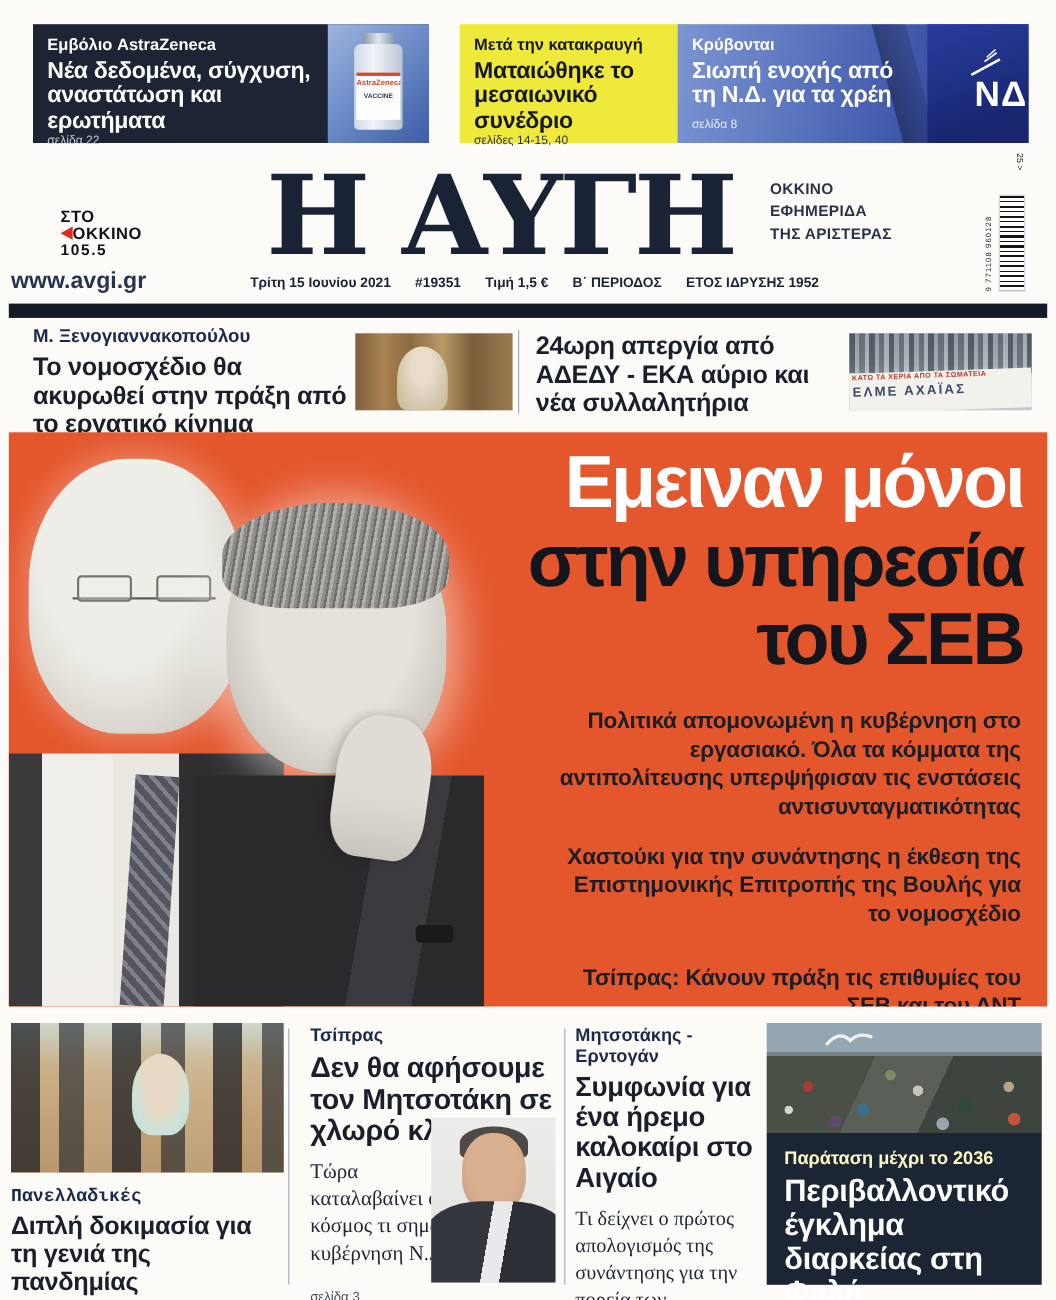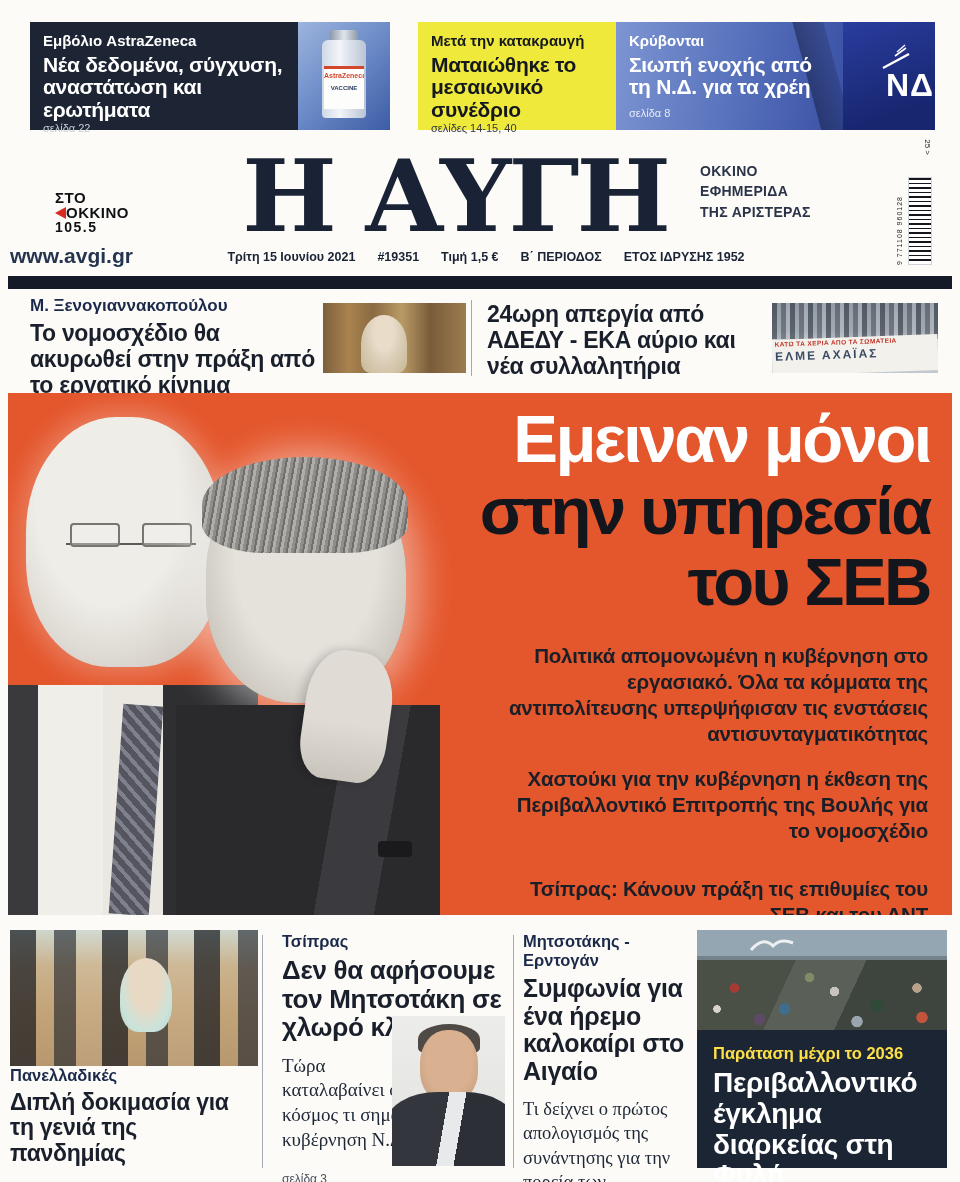--- a/index.html
+++ b/index.html
@@ -108,21 +108,21 @@
   .bstory .head{font-weight:800;color:#191F2B;line-height:1.1;letter-spacing:-.3px;margin-top:5px;}
   .bstory .deck{font-family:"Liberation Serif",serif;font-weight:400;color:#1E2736;text-align:left;letter-spacing:0;}
   .bstory .pages{font-size:12px;color:#474E5C;margin-top:6px;font-weight:400;}
   .b1{left:10px;top:930px;width:248px;}
   .ph-students{position:relative;width:248px;height:136px;overflow:hidden;
       background:linear-gradient(180deg,#cdd9d2 0%,#c8b089 26%,#c09e70 60%,#b29064 100%);}
   .ph-students::before{content:"";position:absolute;inset:0;
       background:repeating-linear-gradient(90deg,rgba(25,28,34,.72) 0 26px,rgba(214,196,168,.15) 26px 44px,rgba(40,44,52,.65) 44px 66px,rgba(230,220,205,.2) 66px 92px);}
   .ph-students::after{content:"";position:absolute;left:110px;top:28px;width:52px;height:74px;border-radius:50% 50% 35% 35%;
       background:radial-gradient(ellipse at 50% 30%,#e8d9c4 0 40%,#cbe3da 70%,#bcd8cc 100%);}
-  .b1 .kick{display:block;}
+  .b1 .kick{display:block;margin-top:12px;font-family:Liberation Mono, monospace;}
   .b1 .head{font-size:23px;}
   .db1{left:262px;top:935px;height:233px;}
   .b2{left:282px;top:932px;width:224px;}
   .b2 .head{font-size:26px;}
   .b2 .deck{font-size:19px;line-height:1.3;margin-top:12px;width:150px;}
   .ph-tsipras{left:392px;top:1016px;width:113px;height:150px;overflow:hidden;background:linear-gradient(180deg,#ECECEA 0%,#E2E2DF 100%);}
   .ts-head{position:absolute;left:28px;top:14px;width:58px;height:72px;border-radius:46% 46% 42% 42%;
       background:radial-gradient(ellipse at 50% 42%,#D9B191 0 55%,#C29B7C 100%);}
   .ts-hair{position:absolute;left:26px;top:8px;width:62px;height:30px;border-radius:50% 50% 20% 20%;background:#4F4A46;}
   .ts-suit{position:absolute;left:-6px;bottom:-4px;width:130px;height:78px;border-radius:40% 40% 0 0;
@@ -137,21 +137,21 @@
   .ph-landfill::after{content:"";position:absolute;left:0;top:30px;right:0;bottom:0;
       background:
        radial-gradient(circle 5px at 15% 40%,#A83A34 90%,transparent),radial-gradient(circle 6px at 35% 70%,#3E6E8C 90%,transparent),
        radial-gradient(circle 5px at 55% 45%,#C8C4BC 90%,transparent),radial-gradient(circle 7px at 72% 65%,#2F4A38 90%,transparent),
        radial-gradient(circle 5px at 88% 40%,#B8A28C 90%,transparent),radial-gradient(circle 6px at 25% 85%,#5E4A66 90%,transparent),
        radial-gradient(circle 6px at 64% 88%,#9AA4AC 90%,transparent),radial-gradient(circle 5px at 45% 25%,#7E8C64 90%,transparent),
        radial-gradient(circle 6px at 90% 82%,#C2543C 90%,transparent),radial-gradient(circle 4px at 8% 70%,#D8D4CA 90%,transparent),
        linear-gradient(115deg,#4A5046 0 35%,#5A5F58 35% 60%,#3E443E 60% 100%);}
   .gull{position:absolute;left:52px;top:4px;z-index:2;}
   .b4-box{box-sizing:border-box;width:250px;height:138px;background:#1B2534;padding:14px 16px;}
-  .b4-box .kick{color:#fde047;}
+  .b4-box .kick{color:#fef9c3;}
   .b4-box .head{font-size:28px;color:#ffffff;}
   .b4-box .pages{color:#C3C9D3;}
 </style>
 </head>
 <body>
 
 <div class="page">
 
   <div class="abs teaser t1">
     <div class="t1-text">
@@ -261,21 +261,21 @@
         <div class="p2-hand"></div>
       </div>
     </div>
     <div class="hero-headline">
       <div class="hl-1">Εμειναν μόνοι</div>
       <div class="hl-2">στην υπηρεσία</div>
       <div class="hl-3">του ΣΕΒ</div>
     </div>
     <div class="hero-decks">
       <p class="deck">Πολιτικά απομονωμένη η κυβέρνηση στο εργασιακό. Όλα τα κόμματα της αντιπολίτευσης υπερψήφισαν τις ενστάσεις αντισυνταγματικότητας</p>
-      <p class="deck">Χαστούκι για την κυβέρνηση η έκθεση της Περιβαλλοντικό Επιτροπής της Βουλής για το νομοσχέδιο</p>
+      <p class="deck">Χαστούκι για την συνάντησης η έκθεση της Επιστημονικής Επιτροπής της Βουλής για το νομοσχέδιο</p>
       <p class="deck deck3">Τσίπρας: Κάνουν πράξη τις επιθυμίες του ΣΕΒ και του ΔΝΤ</p>
 
     </div>
   </div>
 
   <div class="abs bstory b1">
     <div class="ph-students"></div>
     <span class="kick">Πανελλαδικές</span>
     <div class="head">Διπλή δοκιμασία για τη γενιά της πανδημίας</div>
 

